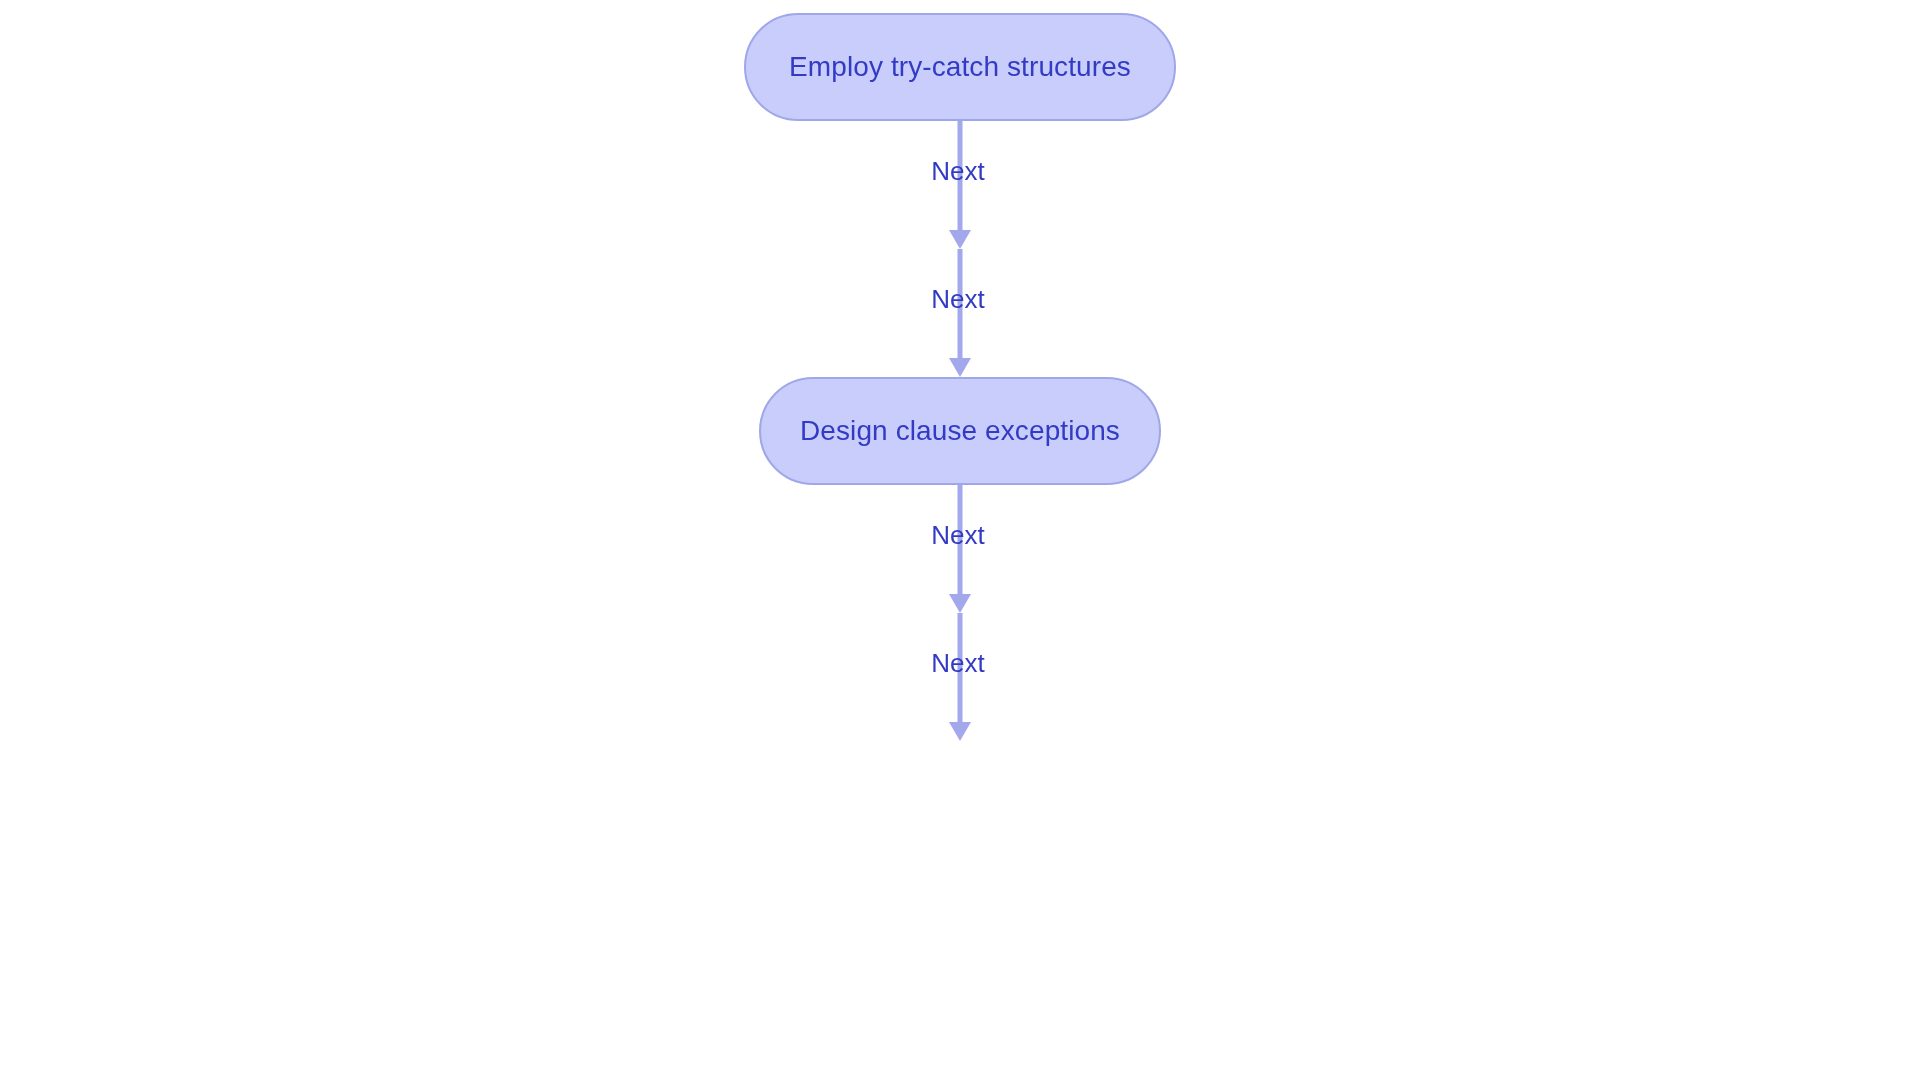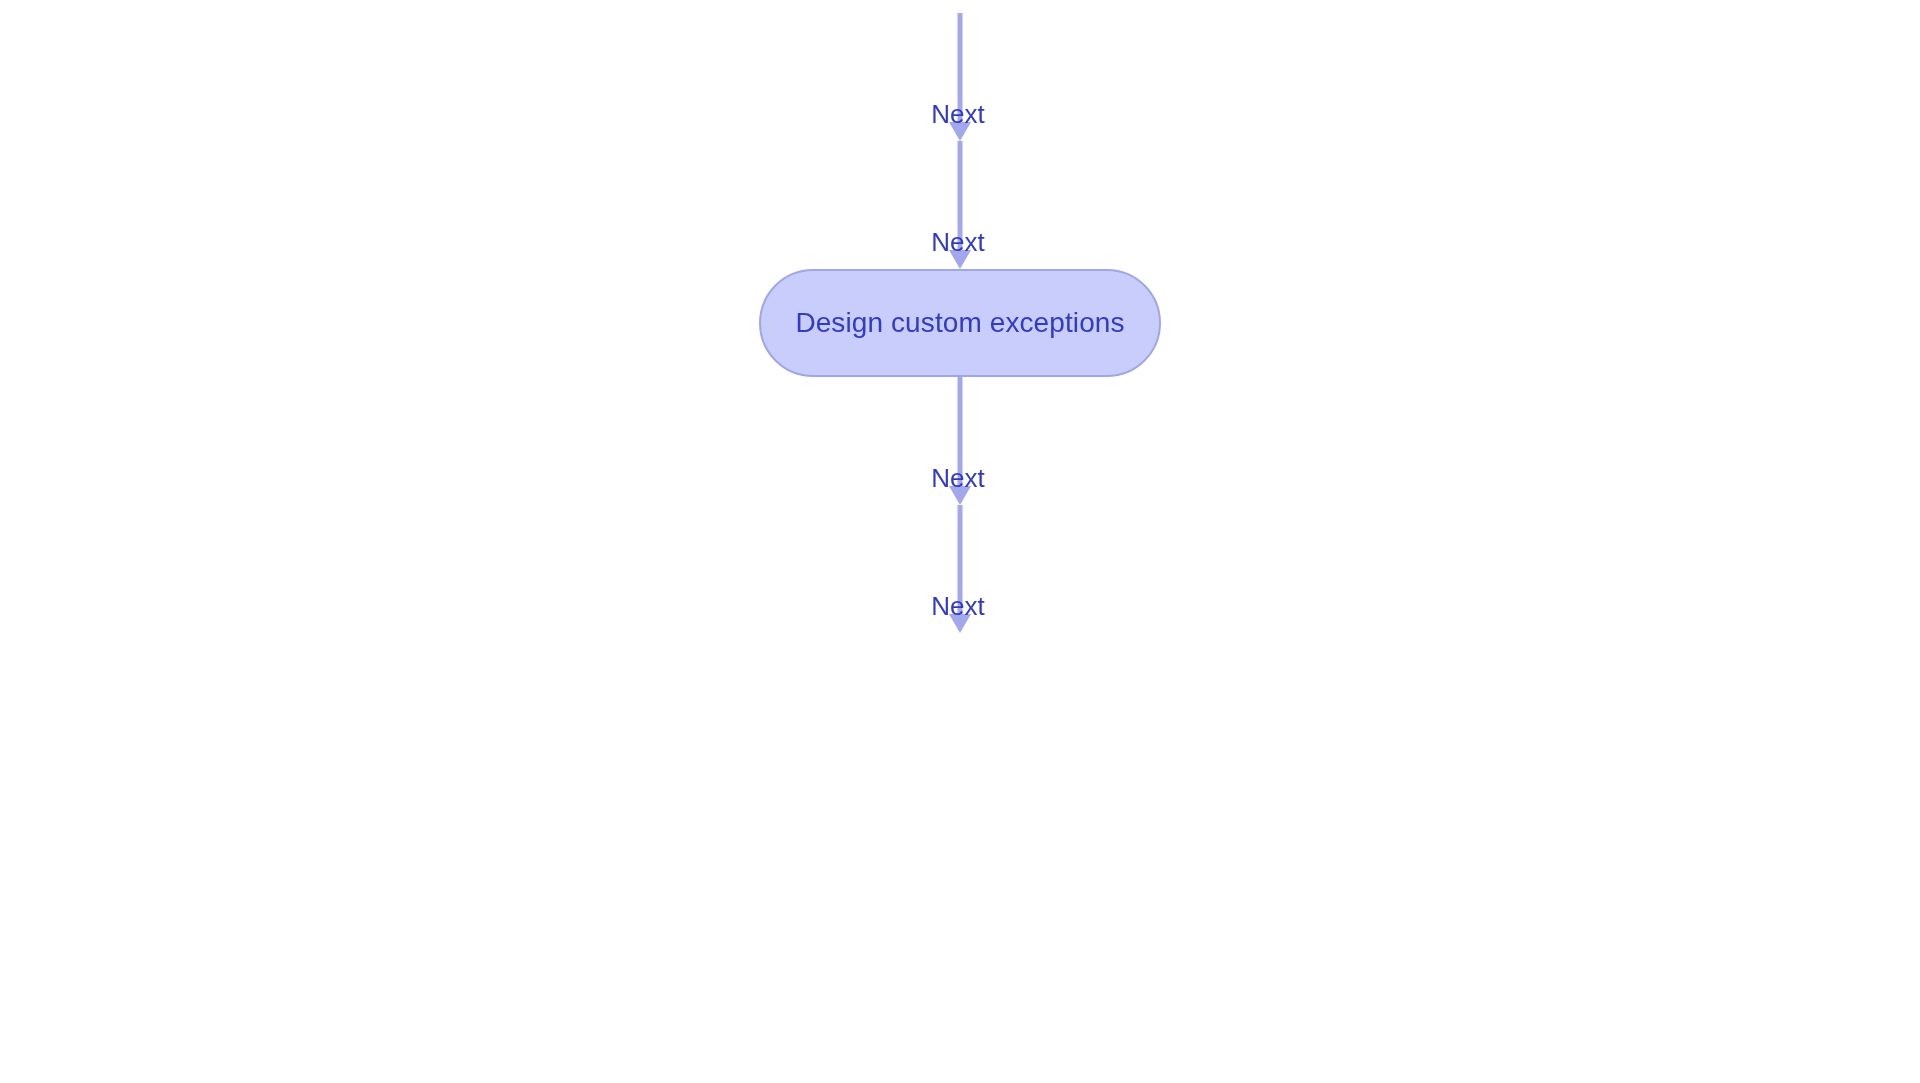--- a/index.html
+++ b/index.html
@@ -63,21 +63,21 @@
   .node-w4 { width: 490px; }
   .node-w5 { width: 562px; }
 
   
   .connector {
     position: relative;
     width: 260px;
     height: 128px;
     flex: 0 0 auto;
     display: flex;
-    align-items: flex-end;
+    align-items: center;
     justify-content: center;
     z-index: 1;
   }
   .conn-line {
     position: absolute;
     left: 50%;
     top: 0;
     transform: translateX(-50%);
     width: 5px;
     height: 110px;
@@ -109,36 +109,39 @@
   .spacer-top { height: 13px; flex: 0 0 auto; width: 1px; }
 </style>
 </head>
 <body>
 
 <div id="flowchart">
   <div class="flow-column">
 
     <div class="spacer-top"></div>
 
+    <div class="node node-w1">
+      <span class="node-label">Employ try-catch structures</span>
+    </div>
 
     <div class="connector">
       <span class="conn-line"></span>
       <span class="conn-arrow"></span>
       <span class="conn-label">Next</span>
     </div>
 
 
     <div class="connector">
       <span class="conn-line"></span>
       <span class="conn-arrow"></span>
       <span class="conn-label">Next</span>
     </div>
 
     <div class="node node-w3">
-      <span class="node-label">Design custom exceptions</span>
+      <span class="node-label">Design clause exceptions</span>
     </div>
 
     <div class="connector">
       <span class="conn-line"></span>
       <span class="conn-arrow"></span>
       <span class="conn-label">Next</span>
     </div>
 
 
     <div class="connector">

